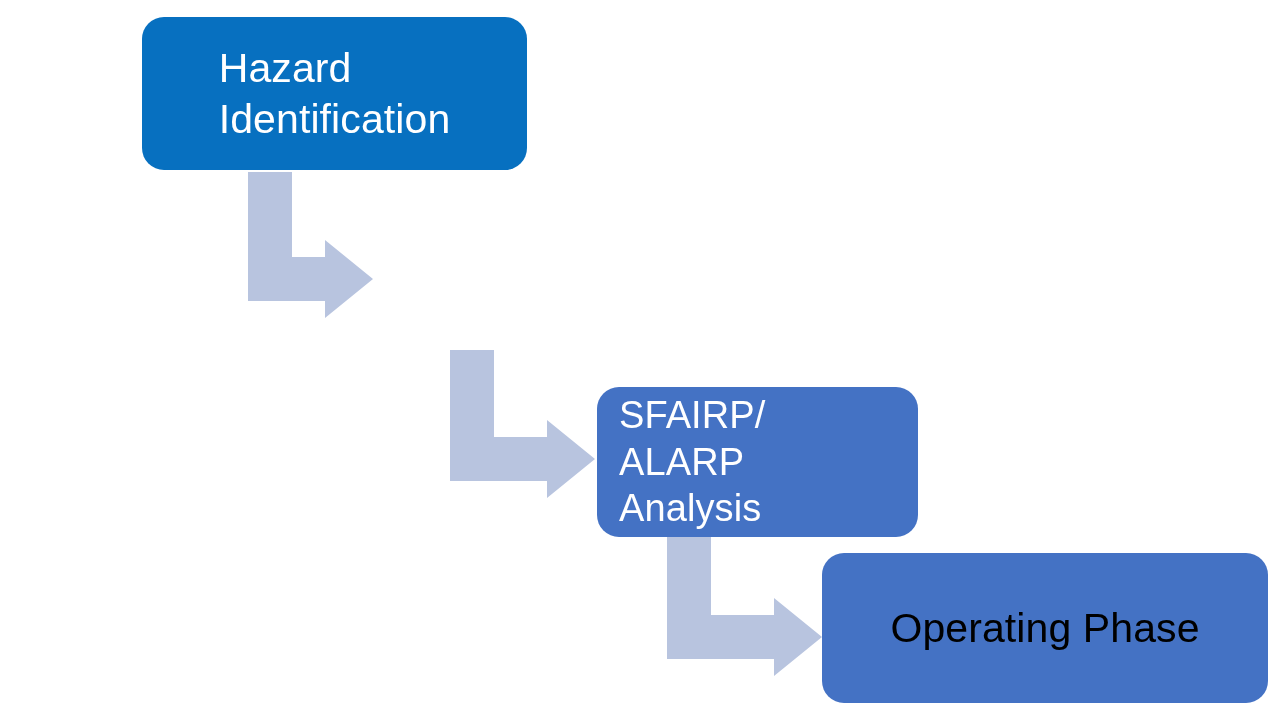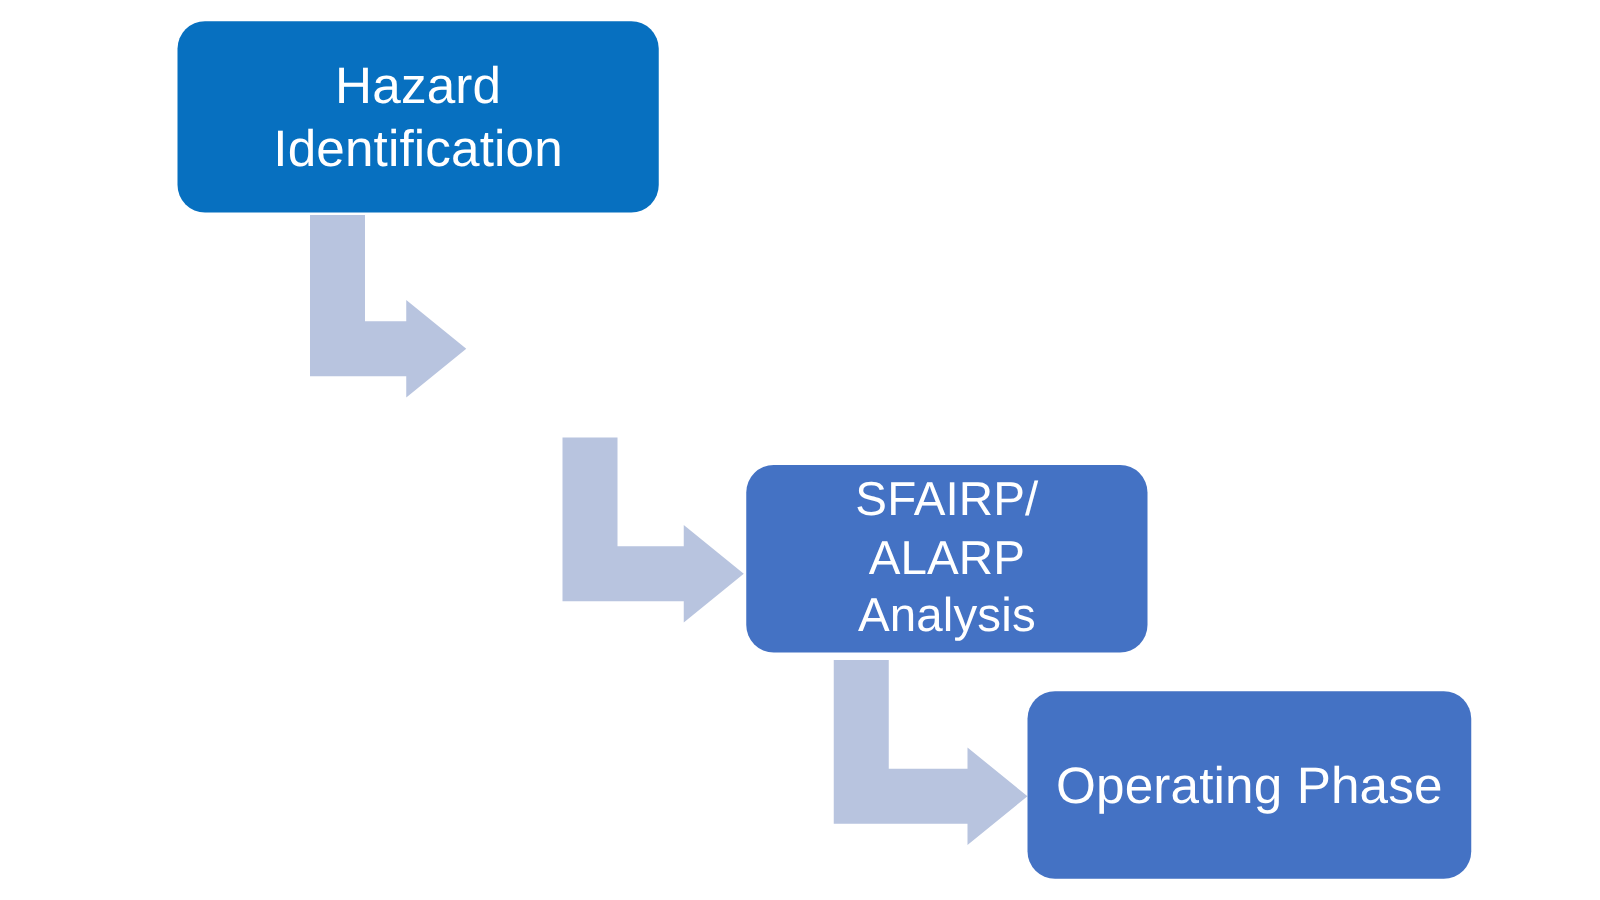--- a/index.html
+++ b/index.html
@@ -18,21 +18,21 @@
     position: relative;
     width: 1280px;
     height: 720px;
     background: #ffffff;
   }
   .node {
     position: absolute;
     display: flex;
     align-items: center;
     justify-content: center;
-    text-align: center;
+    text-align: left;
     border-radius: 22px;
     color: #ffffff;
     font-weight: 400;
     line-height: 1.22;
     letter-spacing: 0.1px;
     box-sizing: border-box;
     padding: 4px 22px;
     z-index: 3;
     -webkit-font-smoothing: antialiased;
   }
@@ -72,22 +72,22 @@
       <path id="connector-path-2" d="M 0 0 L 44 0 L 44 87 L 107 87 L 107 70 L 155 109 L 107 148 L 107 131 L 0 131 Z" fill="#B8C4DF"></path>
     </svg>
   </div>
 
   <div class="node" id="node-0" style="left: 142px; top: 17px; width: 385px; height: 153px; background: rgb(7, 112, 192); border-radius: 22px; font-size: 41px; color: rgb(255, 255, 255);">
     <span class="node-label">Hazard
 Identification</span>
   </div>
 
 
-  <div class="node" id="node-2" style="left: 597px; top: 372px; width: 321px; height: 150px; background: rgb(68, 114, 196); border-radius: 22px; font-size: 38px; color: rgb(255, 255, 255);">
+  <div class="node" id="node-2" style="left: 597px; top: 387px; width: 321px; height: 150px; background: rgb(68, 114, 196); border-radius: 22px; font-size: 38px; color: rgb(255, 255, 255);">
     <span class="node-label">SFAIRP/ ALARP
 Analysis</span>
   </div>
 
-  <div class="node" id="node-3" style="left: 822px; top: 553px; width: 355px; height: 150px; background: rgb(68, 114, 196); border-radius: 22px; font-size: 41px; color: #ffffff;">
+  <div class="node" id="node-3" style="left: 822px; top: 553px; width: 446px; height: 150px; background: rgb(68, 114, 196); border-radius: 22px; font-size: 41px; color: #000000;">
     <span class="node-label">Operating Phase</span>
   </div>
 
 </div>
 
 </body></html>

